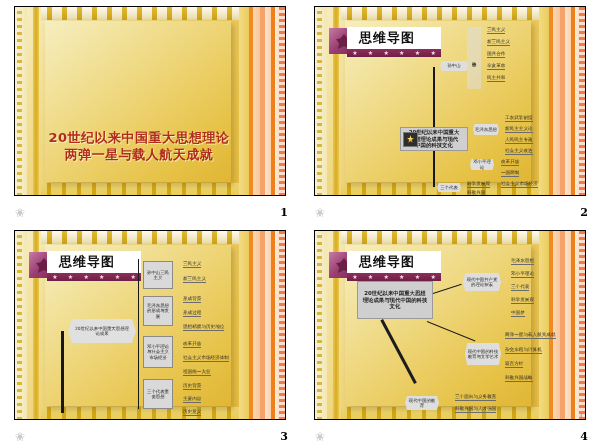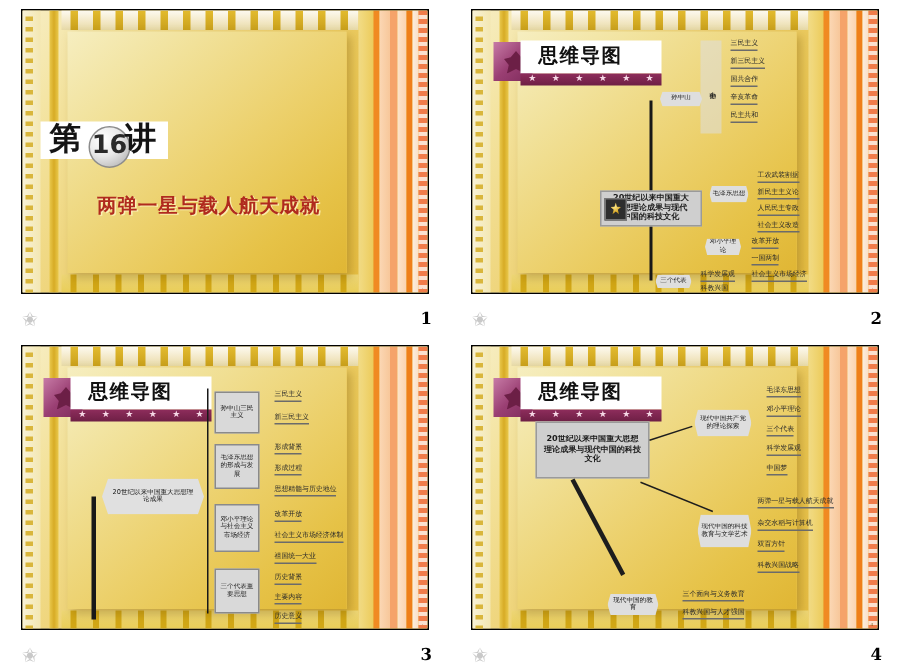--- a/index.html
+++ b/index.html
@@ -418,27 +418,23 @@
           <div class="s" style="left: 14px; width: 7px; background: linear-gradient(90deg, rgb(251, 215, 180), rgb(247, 199, 154));"></div>
           <div class="s" style="left: 21px; width: 5px; background: rgb(245, 163, 106);"></div>
           <div class="s" style="left: 26px; width: 6px; background: linear-gradient(90deg, rgb(253, 228, 203), rgb(251, 211, 176));"></div>
           <div class="s" style="left: 32px; width: 4px; background: rgb(239, 127, 26);"></div>
           <div class="s" style="left: 36px; width: 4px; background: linear-gradient(90deg, rgb(252, 238, 222), rgb(250, 223, 198));"></div>
           <div class="s" style="left: 40px; width: 6px; background: repeating-linear-gradient(rgb(241, 124, 74) 0px, rgb(241, 124, 74) 3px, rgb(251, 224, 207) 3px, rgb(251, 224, 207) 6px);"></div>
         </div>
 
       <div class="panel"></div>
 
-      <div class="title-plate">
-        <span class="tw">第</span><span class="tw" style="visibility:hidden">00</span><span class="tw">讲</span>
-        <div class="title-ball"></div>
-        <div class="title-num">16</div>
-      </div>
 
       <div class="subtitle">
+        <div>20世纪以来中国重大思想理论</div>
         <div>两弹一星与载人航天成就</div>
       </div>
 
       <div class="tiny-corner">·</div>
     </div>
     <div class="footstar">✬</div>
     <div class="pagenum">1</div>
   </div>
 
   <div class="cell cell-1">

